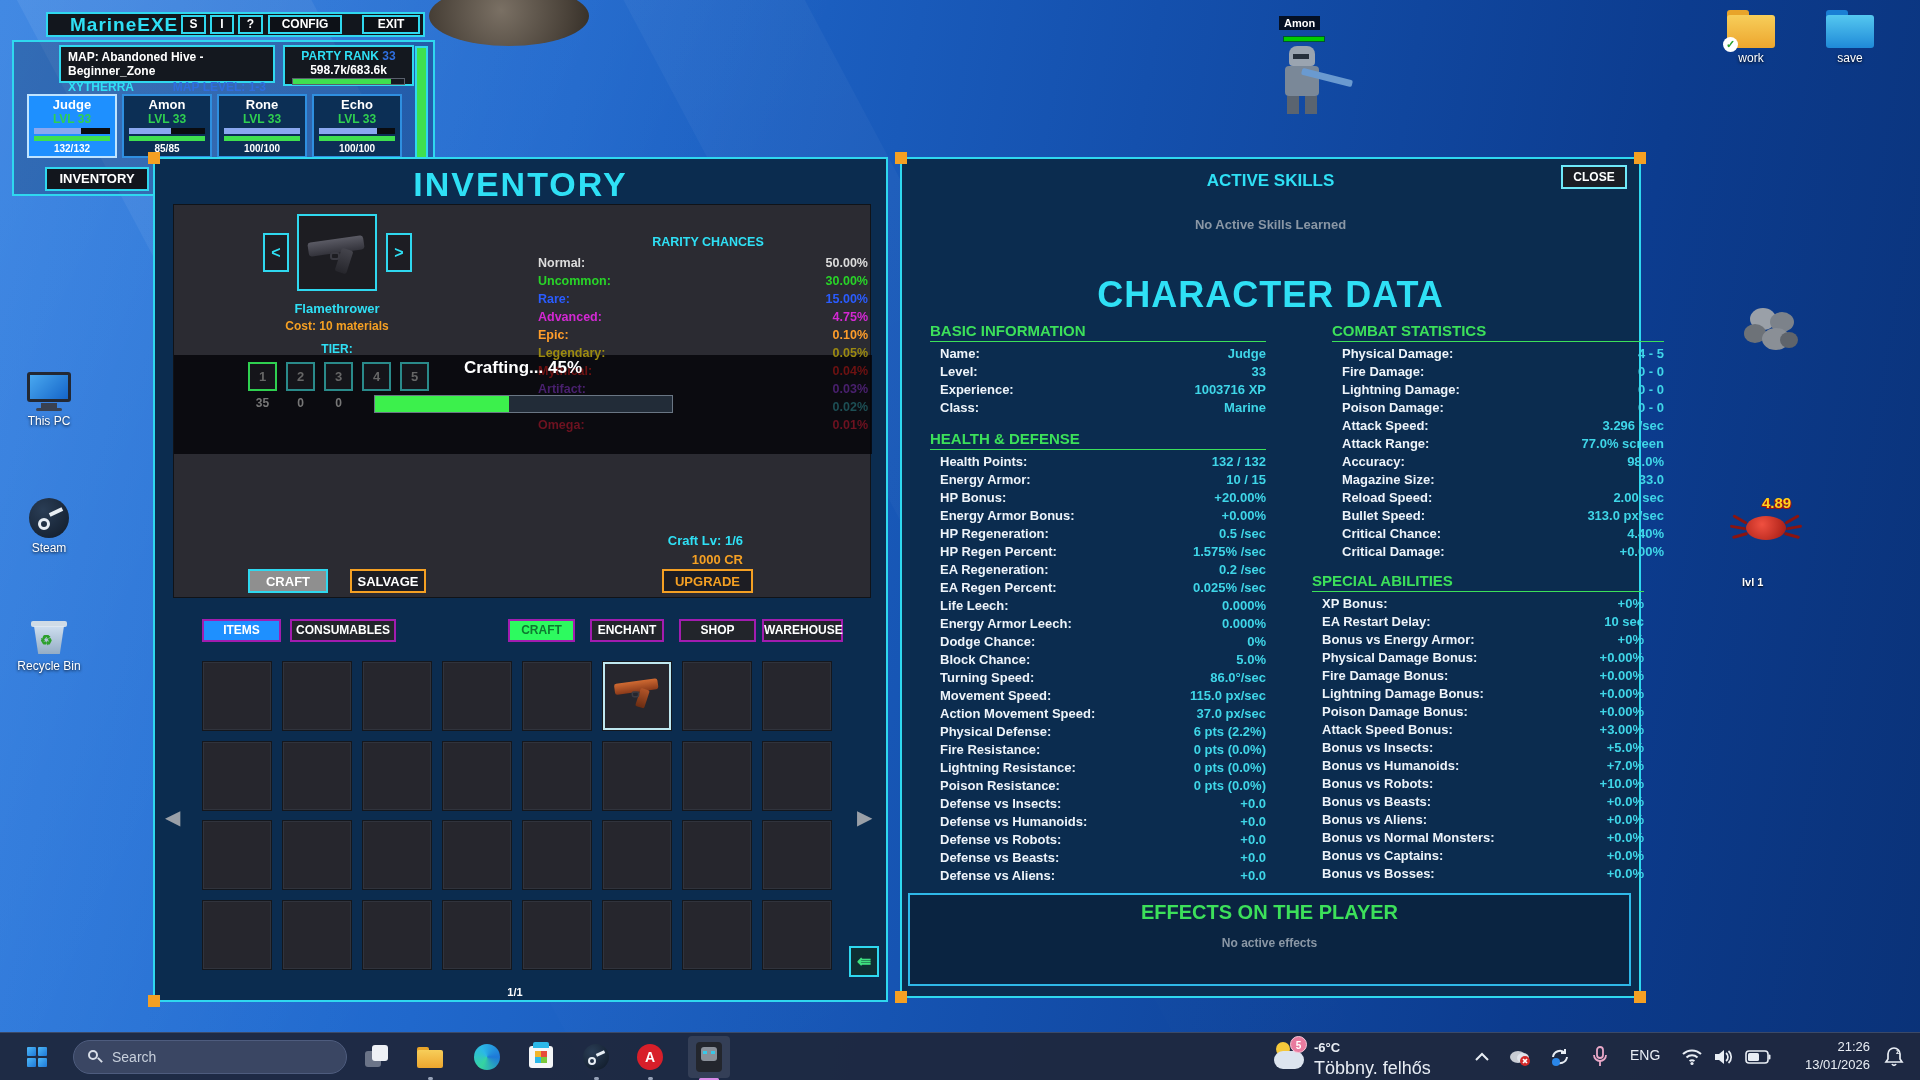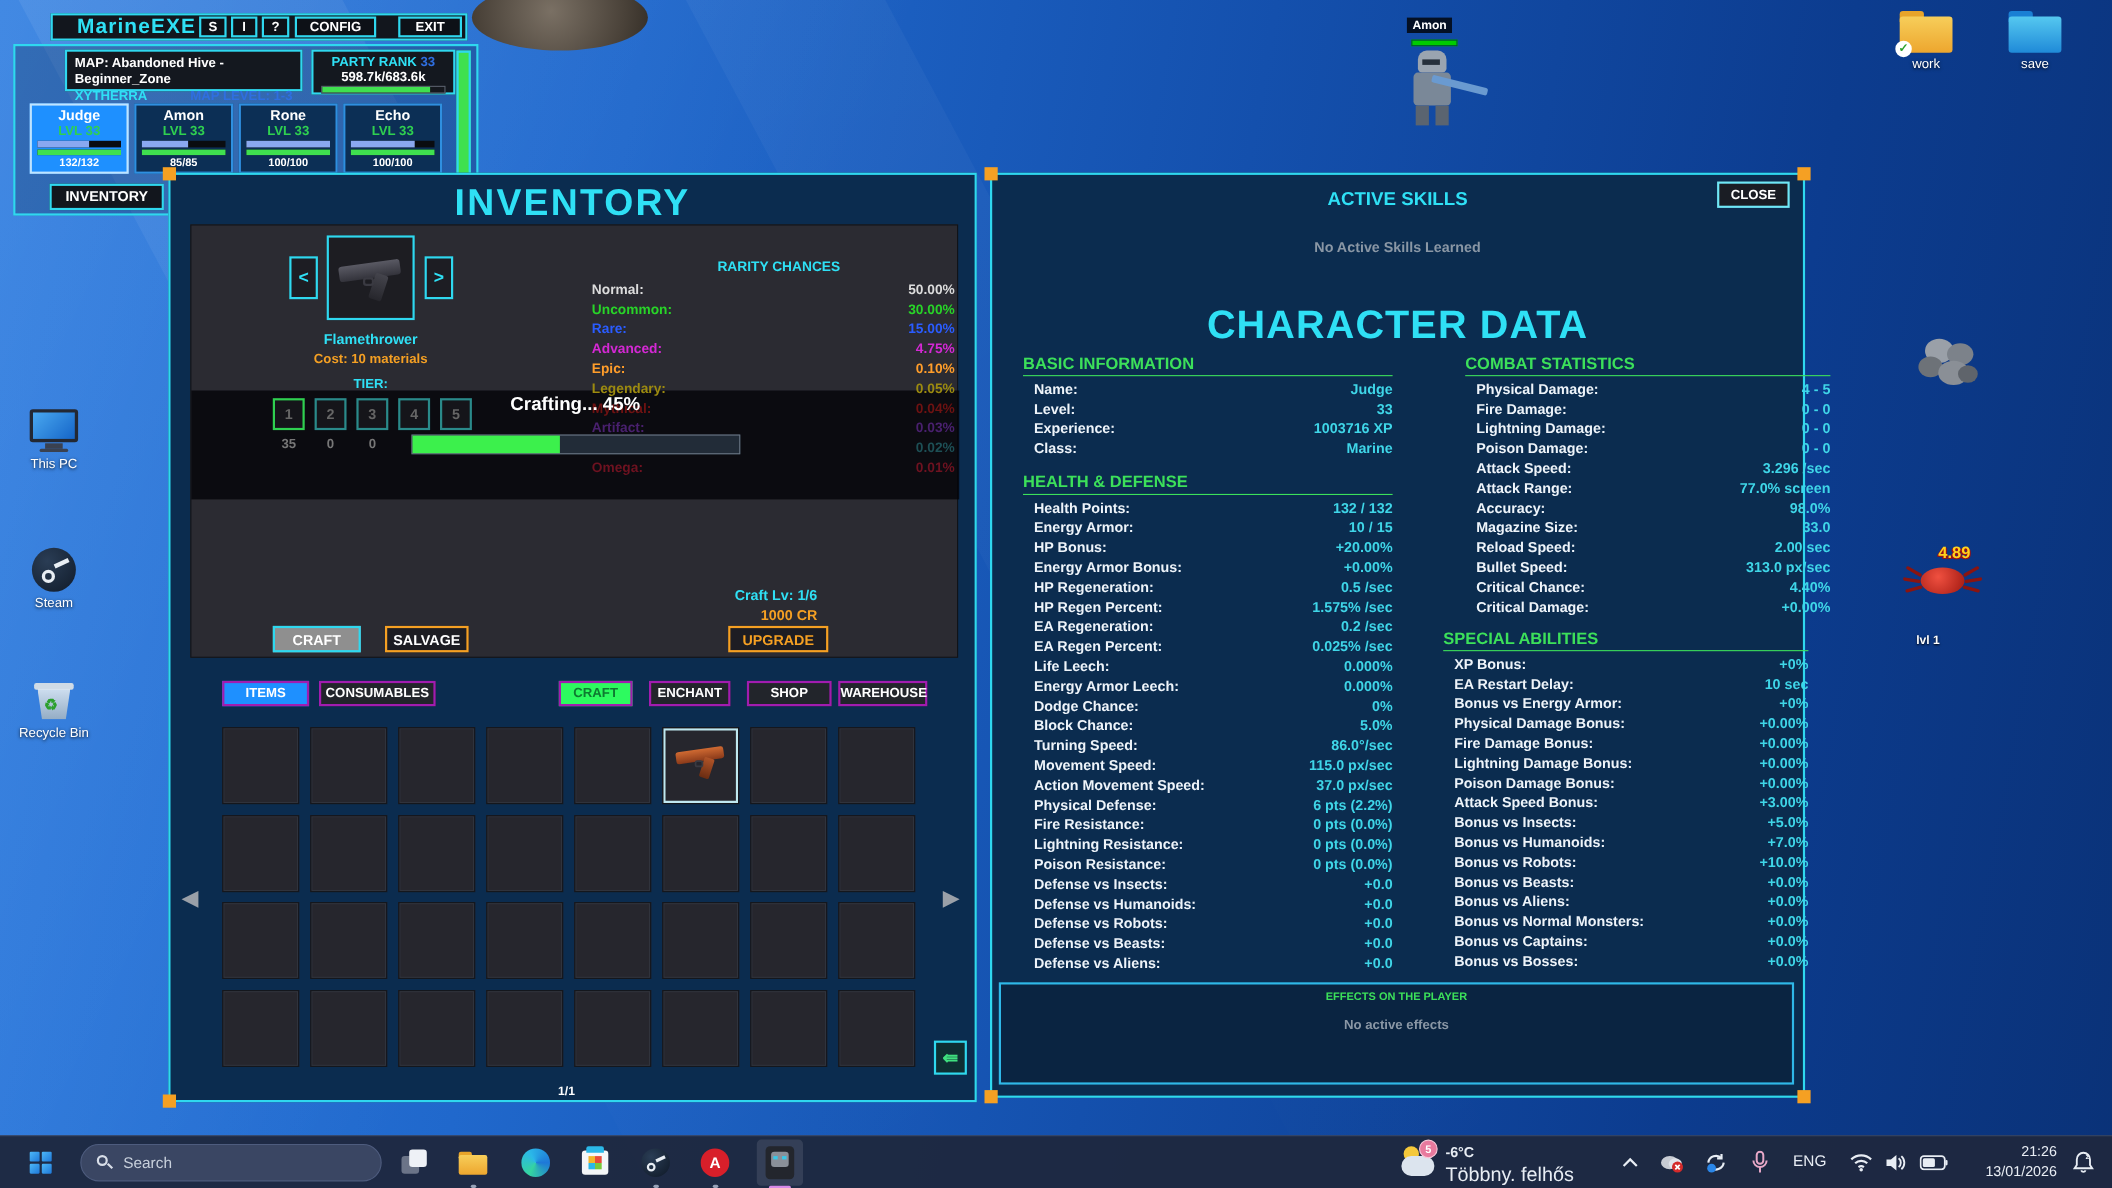--- a/index.html
+++ b/index.html
@@ -69,21 +69,21 @@
   #char-panel { left:900px; top:157px; width:741px; height:841px; z-index:11; }
   .as-title { position:absolute; top:12px; width:100%; text-align:center; color:#2fe0f5; font-weight:bold; font-size:17px; }
   .close-btn { position:absolute; right:12px; top:6px; width:66px; height:24px; background:#1a1d24; border:2px solid #6fe8f8; color:#fff; font-weight:bold; font-size:12px; text-align:center; line-height:20px; }
   .no-skill { position:absolute; top:58px; width:100%; text-align:center; color:#8a97a5; font-weight:bold; font-size:13px; }
   .cd-title { position:absolute; top:115px; width:100%; text-align:center; color:#2fe0f5; font-weight:bold; font-size:36px; letter-spacing:1px; }
   .sec { position:absolute; width:336px;margin-left:20px; }
   .sec-header { color:#3ce05a; font-weight:bold; font-size:15px; border-bottom:1px solid #3ce05a; padding-bottom:2px; margin-bottom:3px; }
   .stat-row { display:flex; justify-content:space-between; height:18px; line-height:18px; font-size:13px; font-weight:bold; color:#eef4fa; padding-left:10px; }
   .stat-row .v { color:#3fd6e8; }
   .fx-box { position:absolute; left:6px; top:734px; width:723px; height:93px; border:2px solid #2fb8e8; background:#0a2441; text-align:center; }
-  .fx-hd { color:#3ce05a; font-weight:bold; font-size:10px; margin-top:6px; }
+  .fx-hd { color:#3ce05a; font-weight:bold; font-size:20px; margin-top:6px; }
   .fx-empty { color:#8a97a5; font-weight:bold; font-size:12px; margin-top:12px; }
 
   
   .dicon { position:absolute; width:76px; text-align:center; }
   .dicon .lbl { color:#fff; font-size:12px; text-shadow:0 1px 3px rgba(0,0,0,0.9); margin-top:3px; }
   .folder { position:relative; width:48px; height:38px; margin:0 auto; }
   .folder .back { position:absolute; left:0; top:0; width:22px; height:10px; border-radius:3px 3px 0 0; }
   .folder .front { position:absolute; left:0; top:5px; width:48px; height:33px; border-radius:3px; }
   .badge-check { position:absolute; left:-4px; bottom:-4px; width:15px; height:15px; border-radius:50%; background:#fff; color:#2ca02c; font-size:11px; font-weight:bold; line-height:15px; }
   .monitor { width:44px; height:30px; margin:0 auto; background:#232833; border-radius:3px; padding:3px; }

